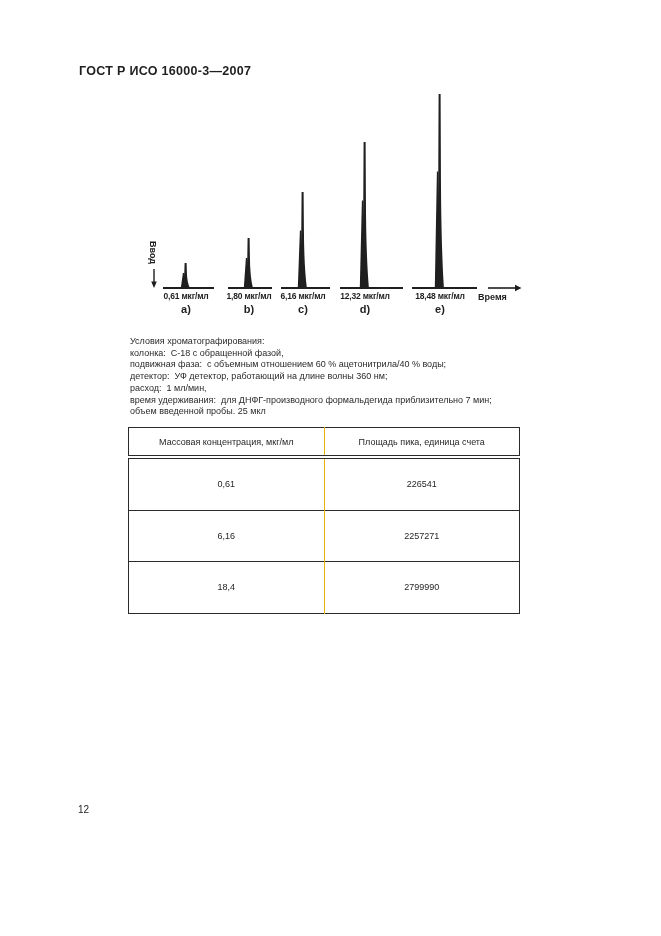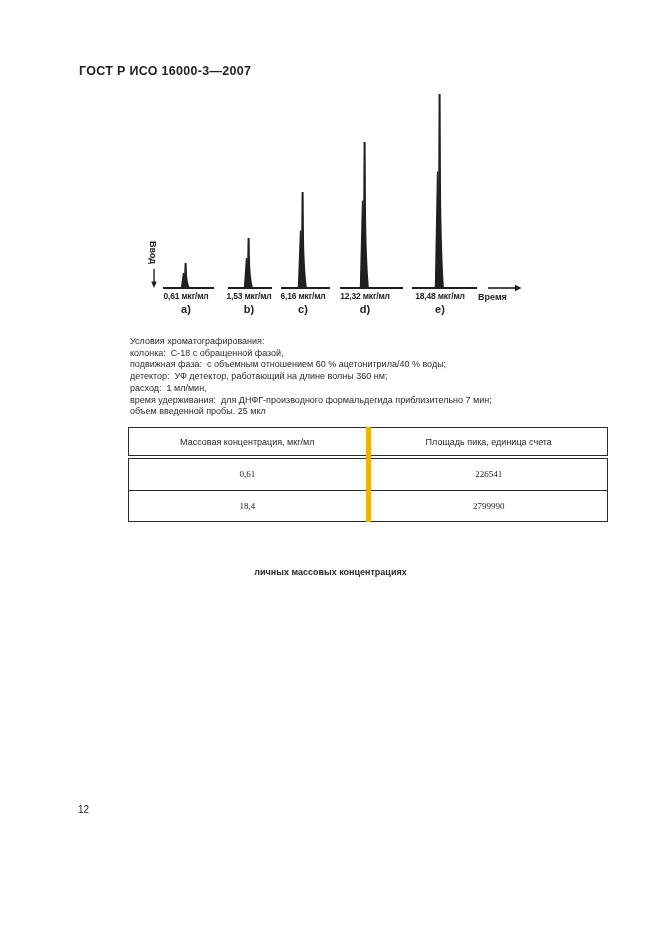--- a/index.html
+++ b/index.html
@@ -23,32 +23,32 @@
   }
   .time-label{
     position:absolute;left:478px;top:292px;width:60px;
     font-size:9px;font-weight:bold;
   }
   .conditions{
     position:absolute;left:130px;top:336px;font-size:9px;line-height:11.7px;
     white-space:pre;color:#2a2a2a;
   }
   .data-table{
-    position:absolute;left:128px;top:427px;width:480px;
+    position:absolute;left:128px;top:427px;width:392px;
     border-collapse:collapse;border:1.5px solid #2b2b2b;
     font-size:9px;color:#262626;table-layout:fixed;
   }
   .data-table th{
     height:27px;font-weight:normal;text-align:center;vertical-align:middle;
     border-bottom:4px double #2b2b2b;padding:0;
   }
-  .data-table th.col2,.data-table td.col2{border-left:5px solid #eab308;}
+  .data-table th.col2,.data-table td.col2{border-left:1px solid #eab308;}
   .data-table td{
     height:18.5px;text-align:center;vertical-align:middle;
-    border-top:1px solid #2b2b2b;padding:6px;font-family:Liberation Serif, serif;
+    border-top:1px solid #2b2b2b;padding:16px;
   }
   .caption{
     position:absolute;left:68px;top:565px;width:525px;text-align:center;
     font-size:9px;font-weight:bold;line-height:14px;color:#2a2a2a;
   }
   .page-number{position:absolute;left:78px;top:804px;font-size:10px;}
 </style>
 </head>
 <body>
 
@@ -89,21 +89,21 @@
       </g>
       <g>
         <path d="M 358 203 L 385 203" stroke="#1f1f1f" stroke-width="1.6" fill="none"></path>
         <polygon points="385,199.8 385,206.2 391.5,203" fill="#1f1f1f"></polygon>
       </g>
     </svg>
 
   <div id="figure-labels">
       <div class="conc-label" style="left: 140px;">0,61 мкг/мл</div>
       <div class="letter-label" style="left: 171px;">a)</div>
-      <div class="conc-label" style="left: 203px;">1,53 мкг/мл</div>
+      <div class="conc-label" style="left: 203px;">1,80 мкг/мл</div>
       <div class="letter-label" style="left: 234px;">b)</div>
       <div class="conc-label" style="left: 257px;">6,16 мкг/мл</div>
       <div class="letter-label" style="left: 288px;">c)</div>
       <div class="conc-label" style="left: 319px;">12,32 мкг/мл</div>
       <div class="letter-label" style="left: 350px;">d)</div>
       <div class="conc-label" style="left: 394px;">18,48 мкг/мл</div>
       <div class="letter-label" style="left: 425px;">e)</div>
     </div>
 
   <div class="time-label">Время</div>
@@ -116,25 +116,28 @@
         <th class="col1">Массовая концентрация, мкг/мл</th>
         <th class="col2">Площадь пика, единица счета</th>
       </tr>
     </thead>
     <tbody id="table-body">
         <tr>
           <td class="col1">0,61</td>
           <td class="col2">226541</td>
         </tr>
         <tr>
+          <td class="col1">6,16</td>
+          <td class="col2">2257271</td>
+        </tr>
+        <tr>
           <td class="col1">18,4</td>
           <td class="col2">2799990</td>
         </tr>
       </tbody>
   </table>
 
   <div class="caption">
-    <div>личных массовых концентрациях</div>
   </div>
 
   <div class="page-number">12</div>
 
 </div>
 
 </body></html>

